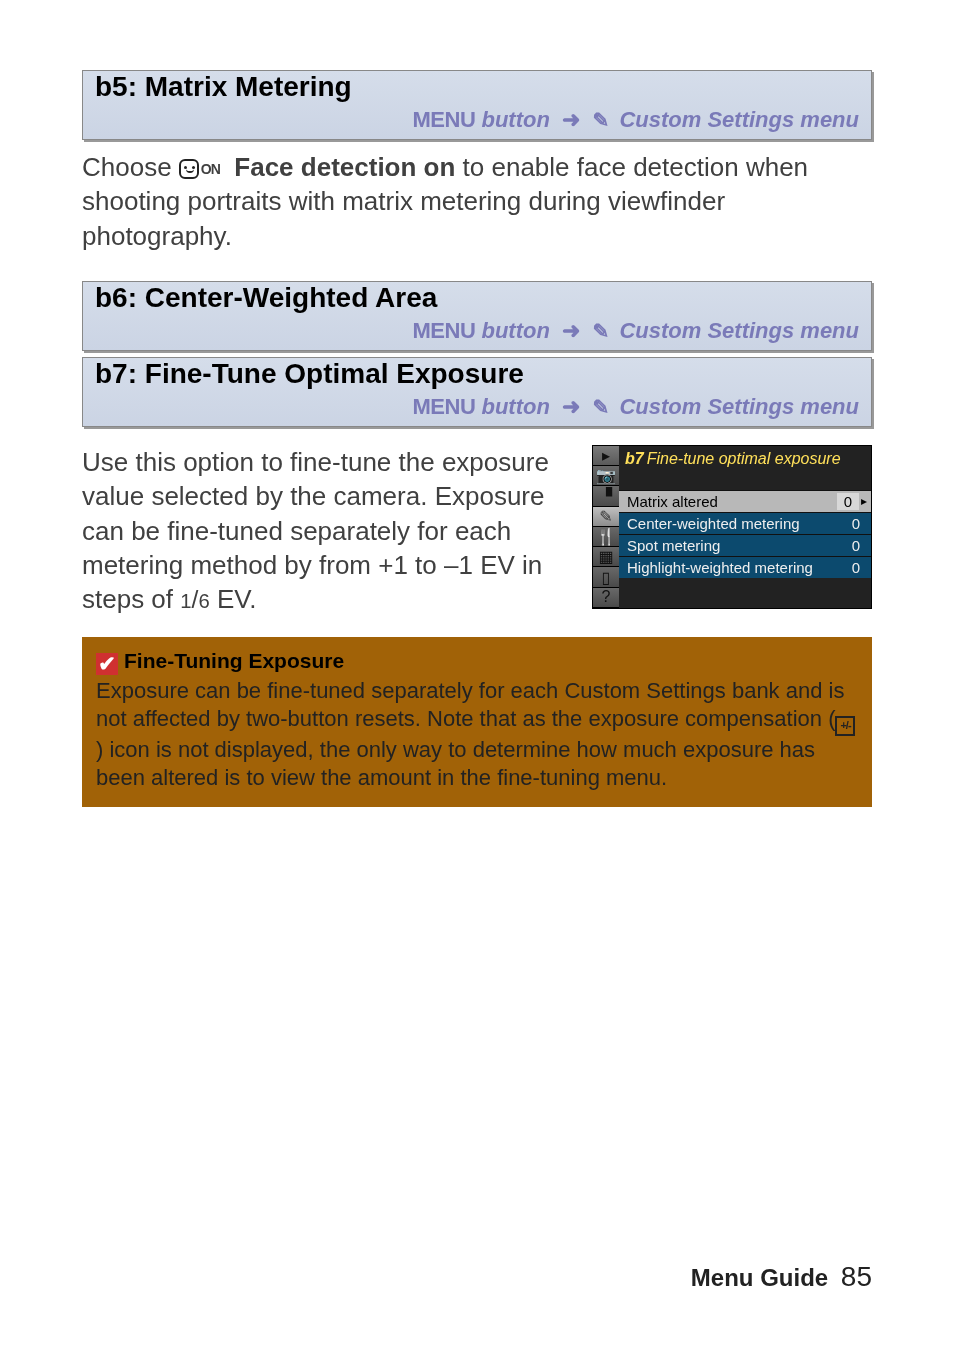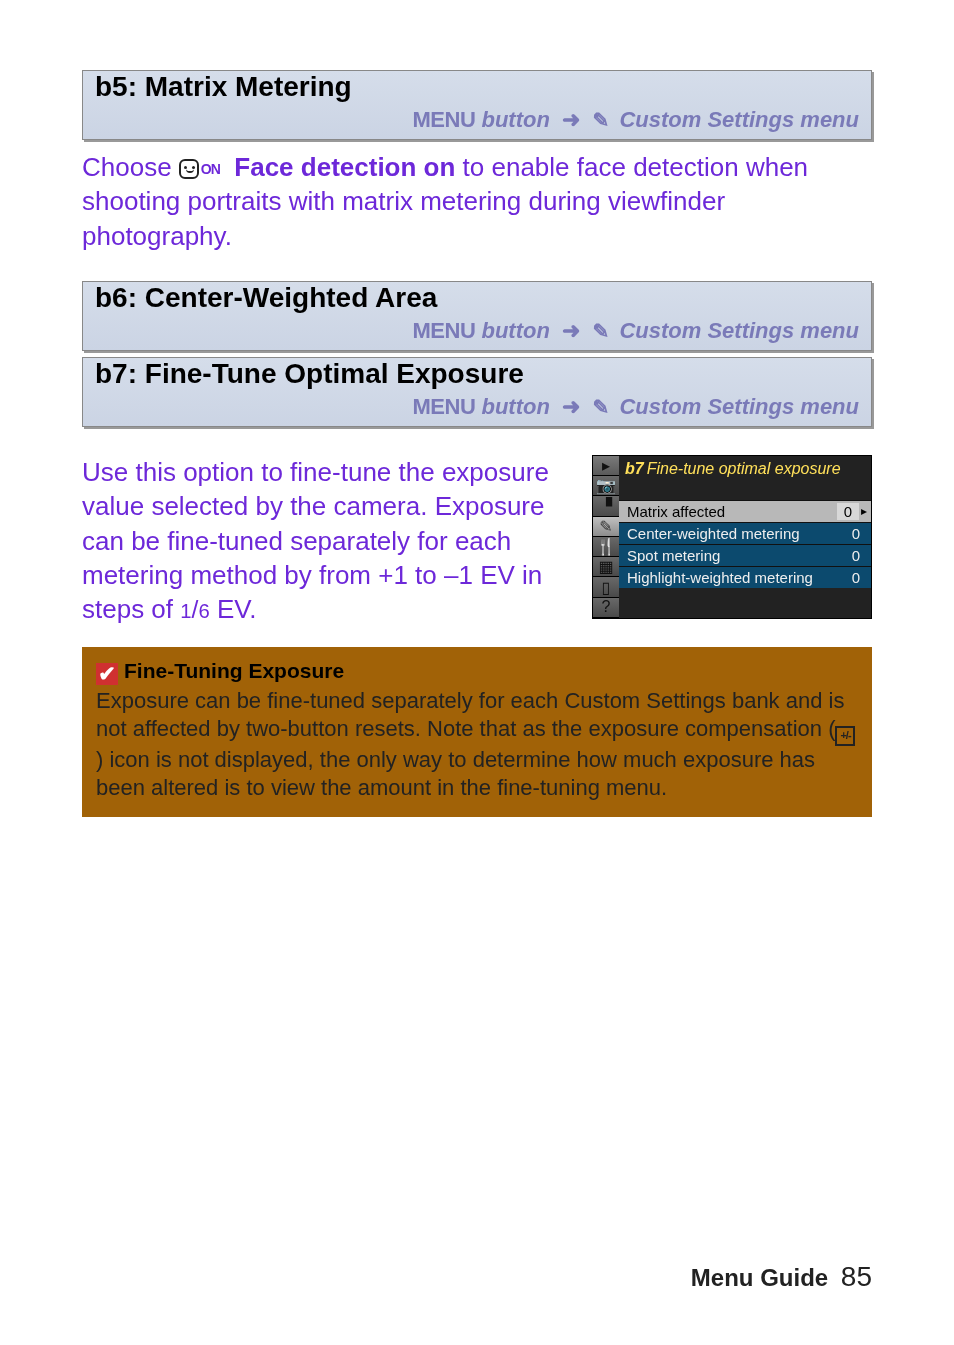--- a/index.html
+++ b/index.html
@@ -47,29 +47,29 @@
     font-style: normal;
     font-weight: 900;
     margin-right: 4px;
     font-size: 20px;
   }
 
   .body-text {
     font-size: 26px;
     line-height: 1.32;
     margin: 10px 0 28px 0;
-    color: #6d28d9;
+    color: #404040;
   }
   .body-text b { font-weight: 700; }
 
   .body-row {
     display: flex;
     gap: 28px;
     align-items: flex-start;
-    margin: 28px 0 14px 0;
+    margin: 18px 0 14px 0;
   }
   .body-row .body-text { margin: 0; flex: 1; }
 
   
   .cam {
     width: 280px;
     background: #222;
     border: 1px solid #000;
     font-family: Arial, sans-serif;
     font-size: 16px;
@@ -260,21 +260,21 @@
           <div class="cam-side-cell">🍴</div>
           <div class="cam-side-cell">▦</div>
           <div class="cam-side-cell">▯</div>
           <div class="cam-side-cell">?</div>
         </div>
         <div class="cam-main">
           <div class="cam-title">
             <span class="bnum">b7</span><span>Fine-tune optimal exposure</span>
           </div>
           <div class="cam-list-item sel">
-            <span>Matrix affected</span>
+            <span>Matrix altered</span>
             <span class="val">0</span>
             <span class="val-arrow">▸</span>
           </div>
           <div class="cam-list-item">
             <span>Center-weighted metering</span>
             <span class="val">0</span>
           </div>
           <div class="cam-list-item">
             <span>Spot metering</span>
             <span class="val">0</span>

